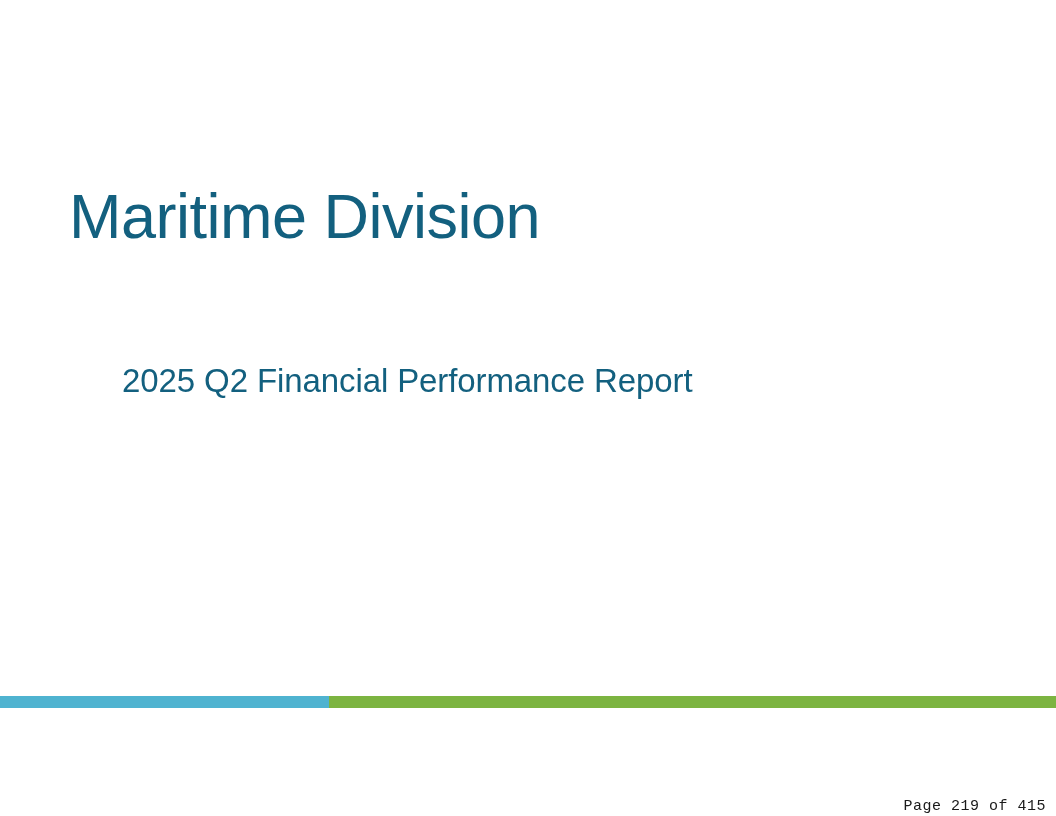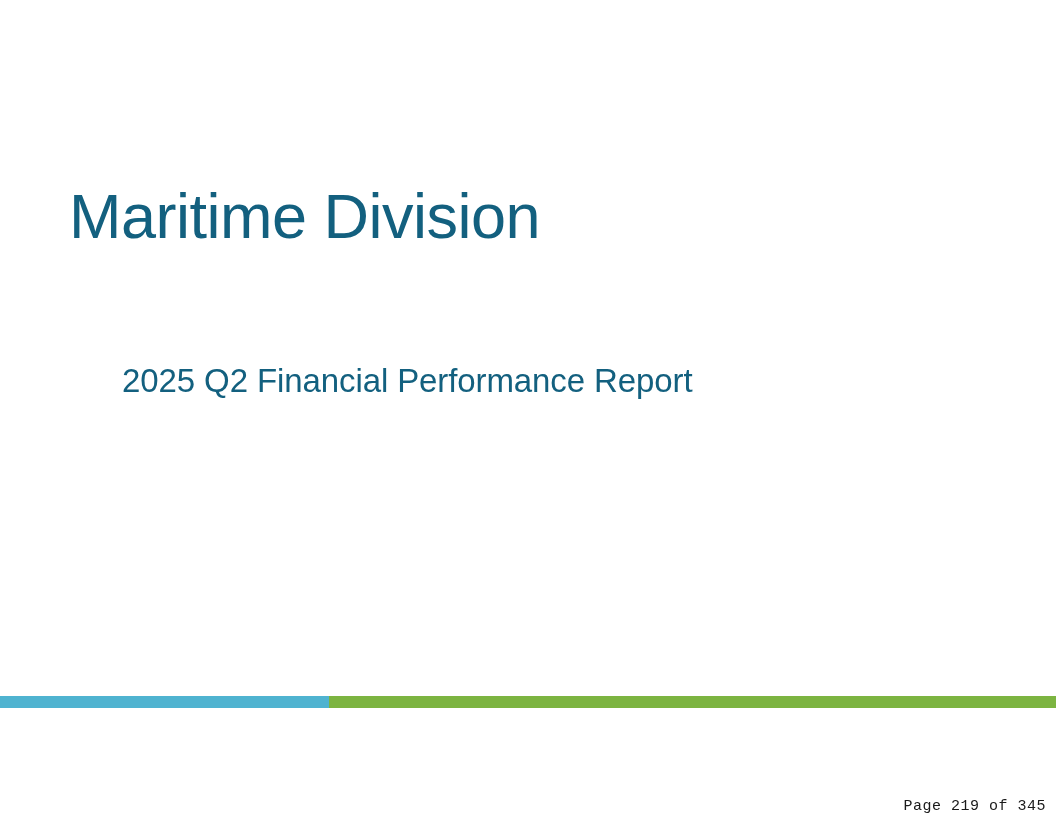--- a/index.html
+++ b/index.html
@@ -107,15 +107,15 @@
   <div class="title">Maritime Division</div>
 
   <div class="subtitle">2025 Q2 Financial Performance Report</div>
 
 
   <div class="accent-bar">
     <div class="accent-blue"></div>
     <div class="accent-green"></div>
   </div>
 
-  <div class="footer">Page 219 of 345</div>
+  <div class="footer">Page 219 of 415</div>
 
 </div>
 
 </body></html>

